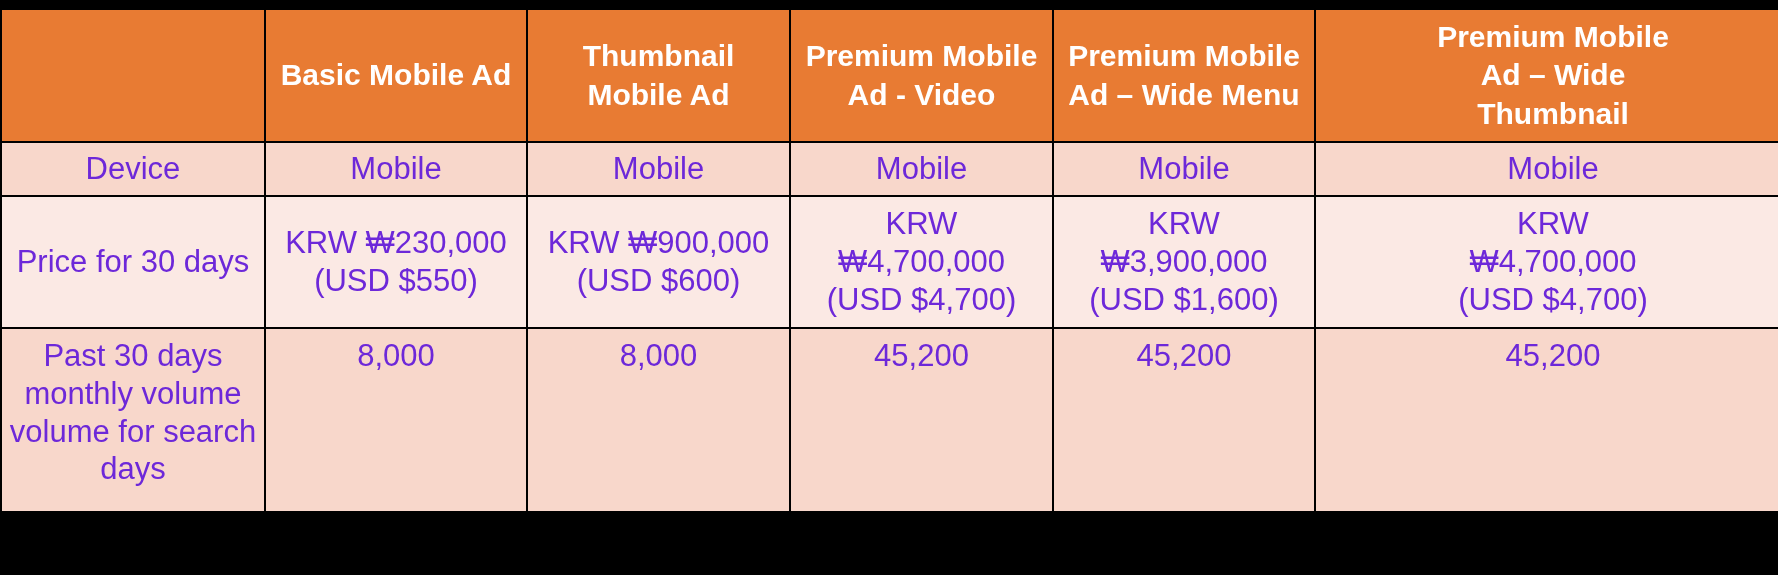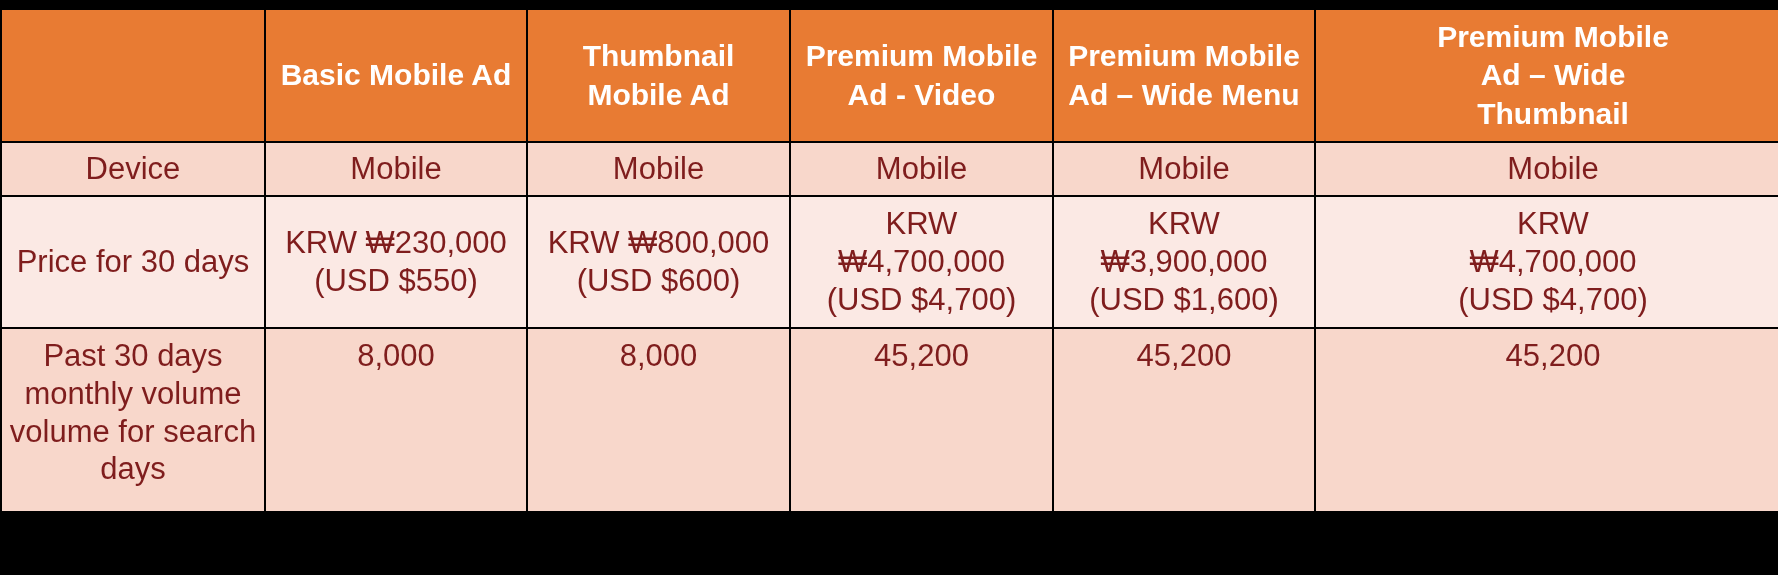--- a/index.html
+++ b/index.html
@@ -32,21 +32,21 @@
     height: 489px;
     border-collapse: separate;
     border-spacing: 2px 2px;
     table-layout: fixed;
     background: #000000;
   }
   table.pricing td {
     padding: 0 6px;
     vertical-align: middle;
     text-align: center;
-    color: #7f1d1d;
+    color: #6d28d9;
     font-size: 31px;
     line-height: 1.22;
     font-weight: 400;
     overflow: hidden;
   }
   
   col.c0 { width: 262px; }
   col.c1 { width: 260px; }
   col.c2 { width: 261px; }
   col.c3 { width: 261px; }
@@ -136,21 +136,21 @@
           <td>Mobile</td>
         </tr>
 
         <tr class="row-price">
           <td class="label-cell">Price for 30 days</td>
           <td>
             <span class="cellline">KRW ₩230,000</span>
             <span class="cellline">(USD $550)</span>
           </td>
           <td>
-            <span class="cellline">KRW ₩800,000</span>
+            <span class="cellline">KRW ₩900,000</span>
             <span class="cellline">(USD $600)</span>
           </td>
           <td>
             <span class="cellline">KRW</span>
             <span class="cellline">₩4,700,000</span>
             <span class="cellline">(USD $4,700)</span>
           </td>
           <td>
             <span class="cellline">KRW</span>
             <span class="cellline">₩3,900,000</span>

